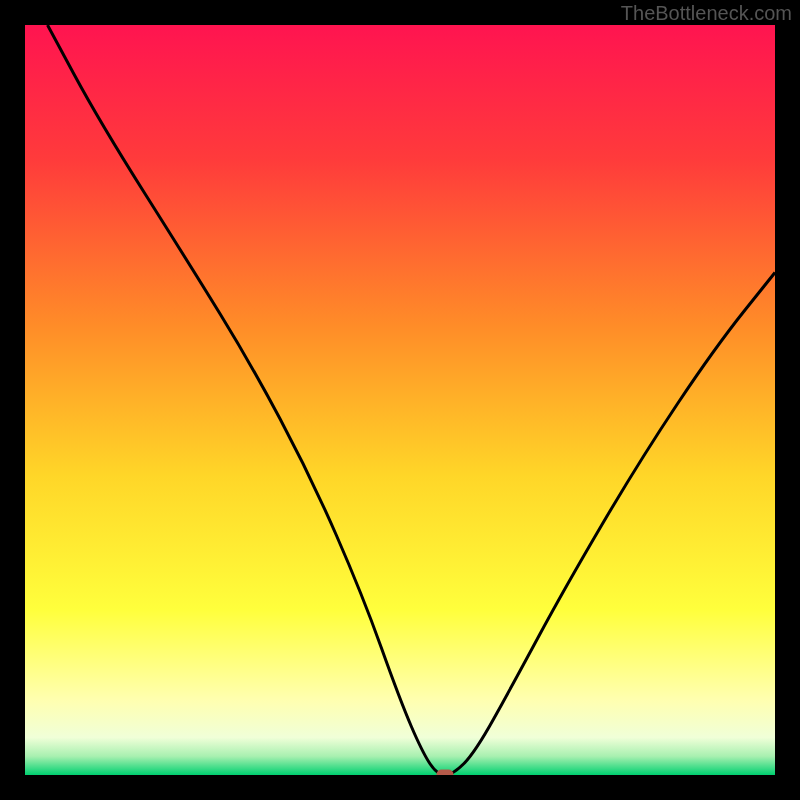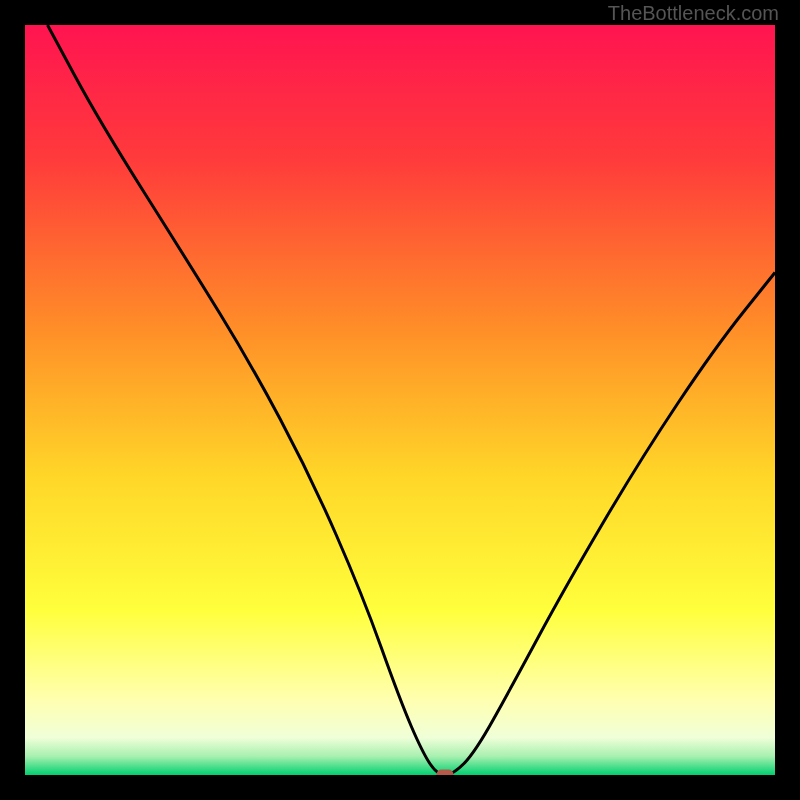--- a/index.html
+++ b/index.html
@@ -7,21 +7,21 @@
     padding: 0;
     width: 800px;
     height: 800px;
     background: #000;
     position: relative;
     font-family: Arial, Helvetica, sans-serif;
   }
   .watermark {
     position: absolute;
     top: 2px;
-    right: 21px;
+    right: 8px;
     color: #555;
     font-size: 20px;
     font-weight: 500;
     z-index: 10;
   }
   .plot-area {
     position: absolute;
     left: 25px;
     top: 25px;
     width: 750px;

